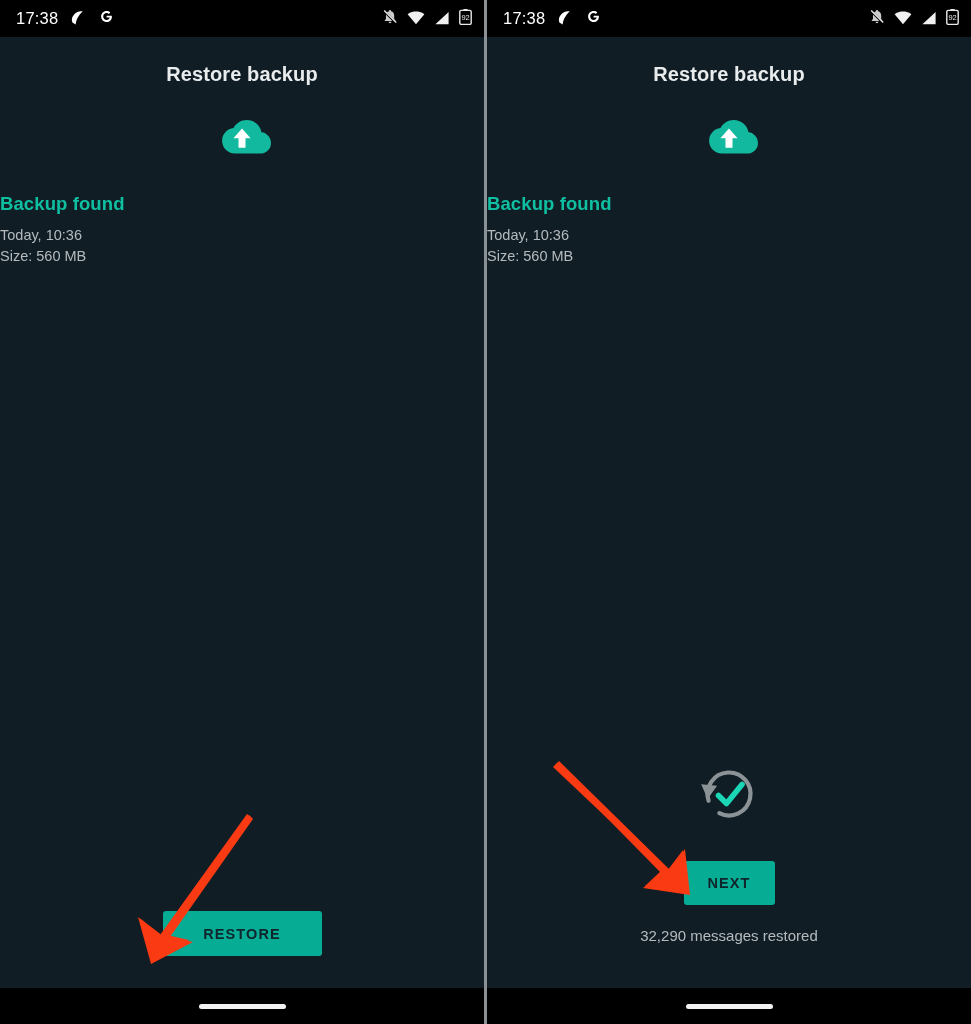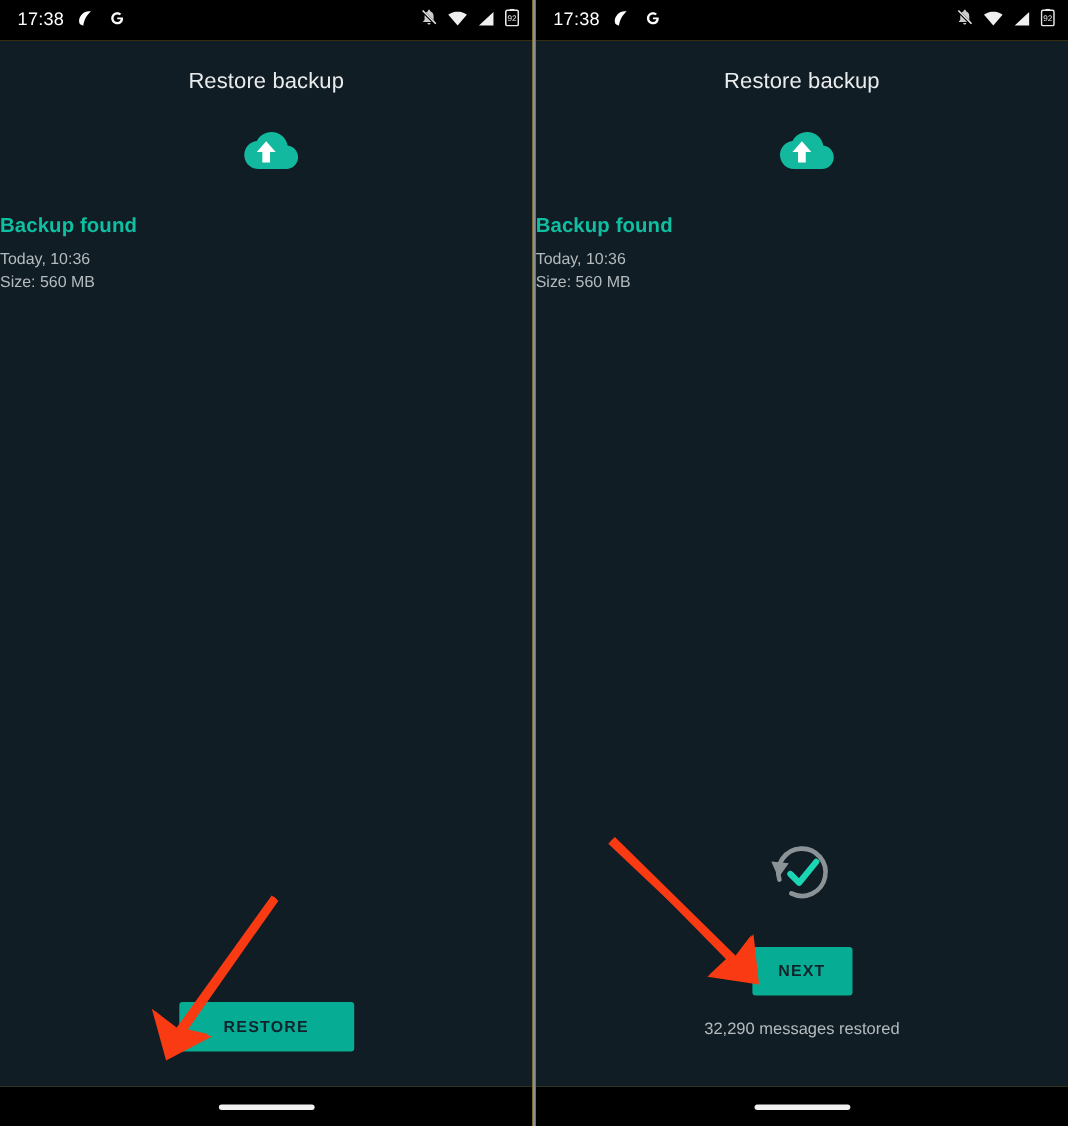--- a/index.html
+++ b/index.html
@@ -10,21 +10,21 @@
     overflow:hidden;
   }
   .screens {
     position:relative;
     width:971px; height:1024px;
     display:flex;
   }
   .panel {
     position:relative;
     height:1024px;
-    background:#eab308;
+    background:#86efac;
     overflow:hidden;
   }
   .panel.left  { width:484px; }
   .divider {
     width:3px; height:1024px;
     background:#8a9093;
     flex:0 0 3px;
   }
   .panel.right { width:484px; }
 
@@ -50,21 +50,21 @@
   
   .content {
     position:relative;
     height:951px;
     background:#111d25;
   }
   .title {
     text-align:center;
     color:#e9eced;
     font-size:20px;
-    font-weight:normal;
+    font-weight:bold;
     padding-top:26px;
     letter-spacing:.1px;
   }
   .cloud-wrap {
     display:flex;
     justify-content:center;
     margin-top:26px;
   }
   .found {
     text-align:left;

